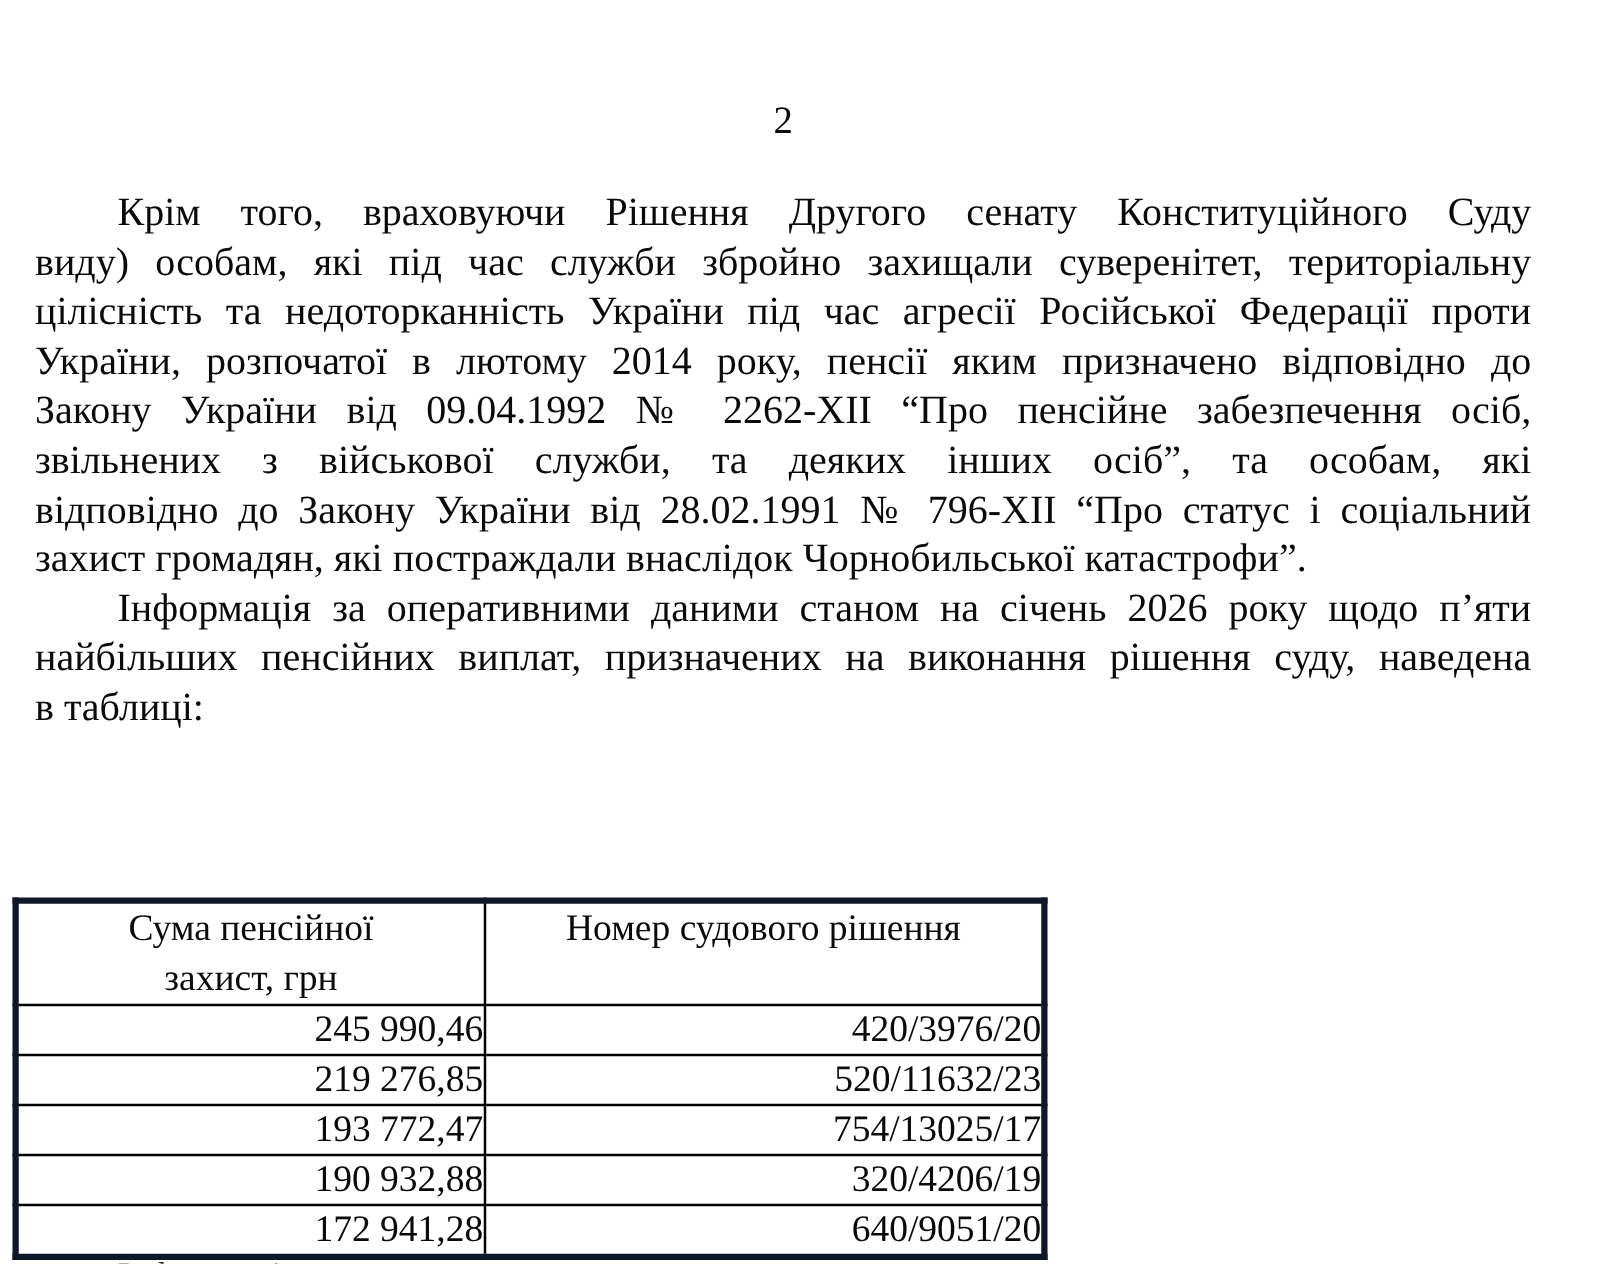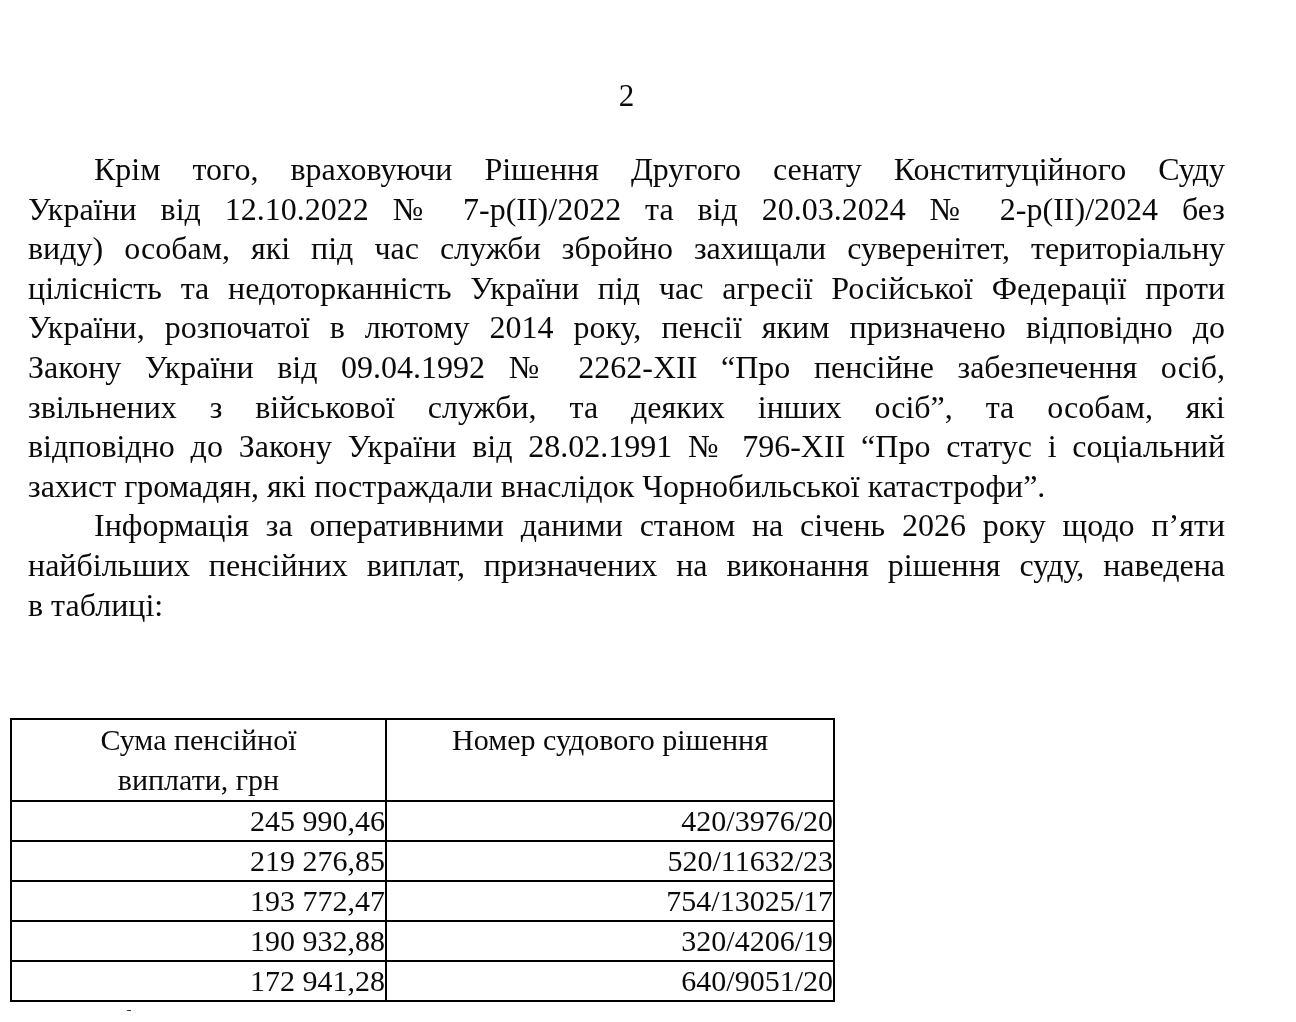--- a/index.html
+++ b/index.html
@@ -53,21 +53,21 @@
     font-size: 30px;
     table-layout: fixed;
     width: 823px;
   }
   .doc-table td, .doc-table th {
     border: 2px solid #000000;
     font-weight: normal;
     margin: 0;
     overflow: hidden;
   }
-  .doc-table { border: 2px solid #0f172a; }
+  .doc-table { border: 5px solid #0f172a; }
   .col-amount { width: 375px; }
   .col-case  { width: 448px; }
   .header-cell {
     height: 78px;
     text-align: center;
     vertical-align: top;
     line-height: 40px;
     padding: 0;
   }
   .data-cell {
@@ -92,21 +92,20 @@
 </style>
 </head>
 <body>
 
 <div class="page">
 
   <div class="page-number">2</div>
 
   <div class="text-block">
     <div class="tline indent">Крім того, враховуючи Рішення Другого сенату Конституційного Суду</div>
-    <div class="tline">України від 12.10.2022 № 7-р(II)/2022 та від 20.03.2024 № 2-р(II)/2024 без</div>
     <div class="tline">виду) особам, які під час служби збройно захищали суверенітет, територіальну</div>
     <div class="tline">цілісність та недоторканність України під час агресії Російської Федерації проти</div>
     <div class="tline">України, розпочатої в лютому 2014 року, пенсії яким призначено відповідно до</div>
     <div class="tline">Закону України від 09.04.1992 № 2262-XII “Про пенсійне забезпечення осіб,</div>
     <div class="tline">звільнених з військової служби, та деяких інших осіб”, та особам, які</div>
     <div class="tline">відповідно до Закону України від 28.02.1991 № 796-XII “Про статус і соціальний</div>
     <div class="tline lastline">захист громадян, які постраждали внаслідок Чорнобильської катастрофи”.</div>
 
     <div class="tline indent">Інформація за оперативними даними станом на січень 2026 року щодо п’яти</div>
     <div class="tline">найбільших пенсійних виплат, призначених на виконання рішення суду, наведена</div>
@@ -115,21 +114,21 @@
 
   <table class="doc-table">
     <colgroup>
       <col class="col-amount">
       <col class="col-case">
     </colgroup>
     <thead>
       <tr>
         <th class="header-cell">
           <div>Сума пенсійної</div>
-          <div>виплати, грн</div>
+          <div>захист, грн</div>
         </th>
         <th class="header-cell">
           <div>Номер судового рішення</div>
         </th>
       </tr>
     </thead>
     <tbody>
       <tr>
         <td class="data-cell">245 990,46</td>
         <td class="data-cell">420/3976/20</td>

